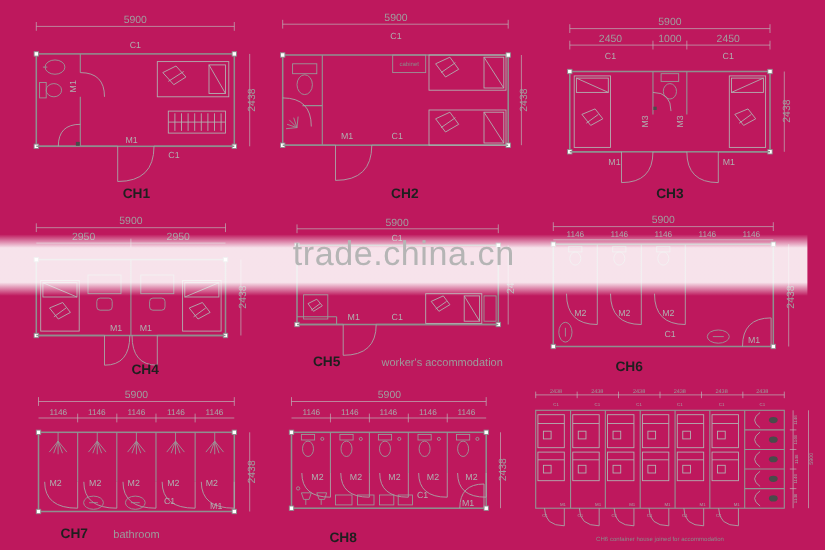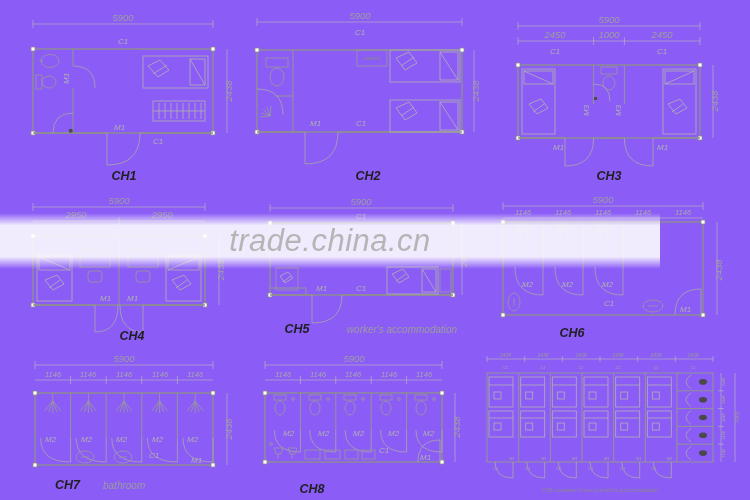--- a/index.html
+++ b/index.html
@@ -1,38 +1,38 @@
 <!DOCTYPE html>
 <html><head>
 <meta charset="utf-8">
 <style>
   html,body{margin:0;padding:0;background:#fff;}
-  #canvas{position:relative;width:750px;height:500px;background:#8b5cf6;overflow:hidden;
-          font-family:"Liberation Sans",sans-serif;font-style:italic;}
+  #canvas{position:relative;width:750px;height:500px;background:#be185d;overflow:hidden;
+          font-family:"Liberation Sans",sans-serif;}
   .plan{position:absolute;}
   svg text{font-family:"Liberation Sans",sans-serif;}
   .dim{fill:#9f9f9f;font-size:9.5px;}
   .dimS{fill:#a8a8a8;font-size:7.5px;}
   .lab{fill:#b0b0b0;font-size:8px;}
   .t5{fill:#9a9a9a;font-size:5px;}
   .t4{fill:#a5a5a5;font-size:4px;}
   .title{fill:#1f1f1f;font-size:12.5px;font-weight:bold;}
   .cap{fill:#9c9c9c;font-size:10px;}
   .capS{fill:#8a8a8a;font-size:5.5px;}
   .ctr{text-anchor:middle;}
   .wall{stroke:#8f8f8f;stroke-width:1.4;fill:none;}
   .part{stroke:#949494;stroke-width:1;fill:none;}
   .furn{stroke:#b2b2b2;stroke-width:0.8;fill:none;}
   .furnD{stroke:#9a9a9a;stroke-width:0.8;fill:none;}
   .door{stroke:#a8a8a8;stroke-width:0.8;fill:none;}
   .dimline{stroke:#bdbdbd;stroke-width:0.6;fill:none;}
   .corner{stroke:#8a8a8a;stroke-width:0.8;fill:#ffffff;}
   .dark{fill:#4a4a4a;stroke:none;}
-  #watermark-band{position:absolute;left:0;top:213px;width:660px;height:56px;z-index:5;
-    display:flex;align-items:center;justify-content:center;
+  #watermark-band{position:absolute;left:0;top:213px;width:734px;height:56px;z-index:5;
+    display:flex;justify-content:center;
     background:linear-gradient(to bottom,rgba(255,255,255,0) 0%,rgba(255,255,255,0.88) 22%,
                rgba(255,255,255,0.88) 78%,rgba(255,255,255,0) 100%);}
   #watermark-band span{color:#b5b5b5;font-size:31px;letter-spacing:0.5px;}
 </style>
 </head>
 <body>
 
 <div id="canvas">
 
   <svg class="plan" style="left:20px;top:4px" width="230" height="182" viewBox="0 0 230 182">

